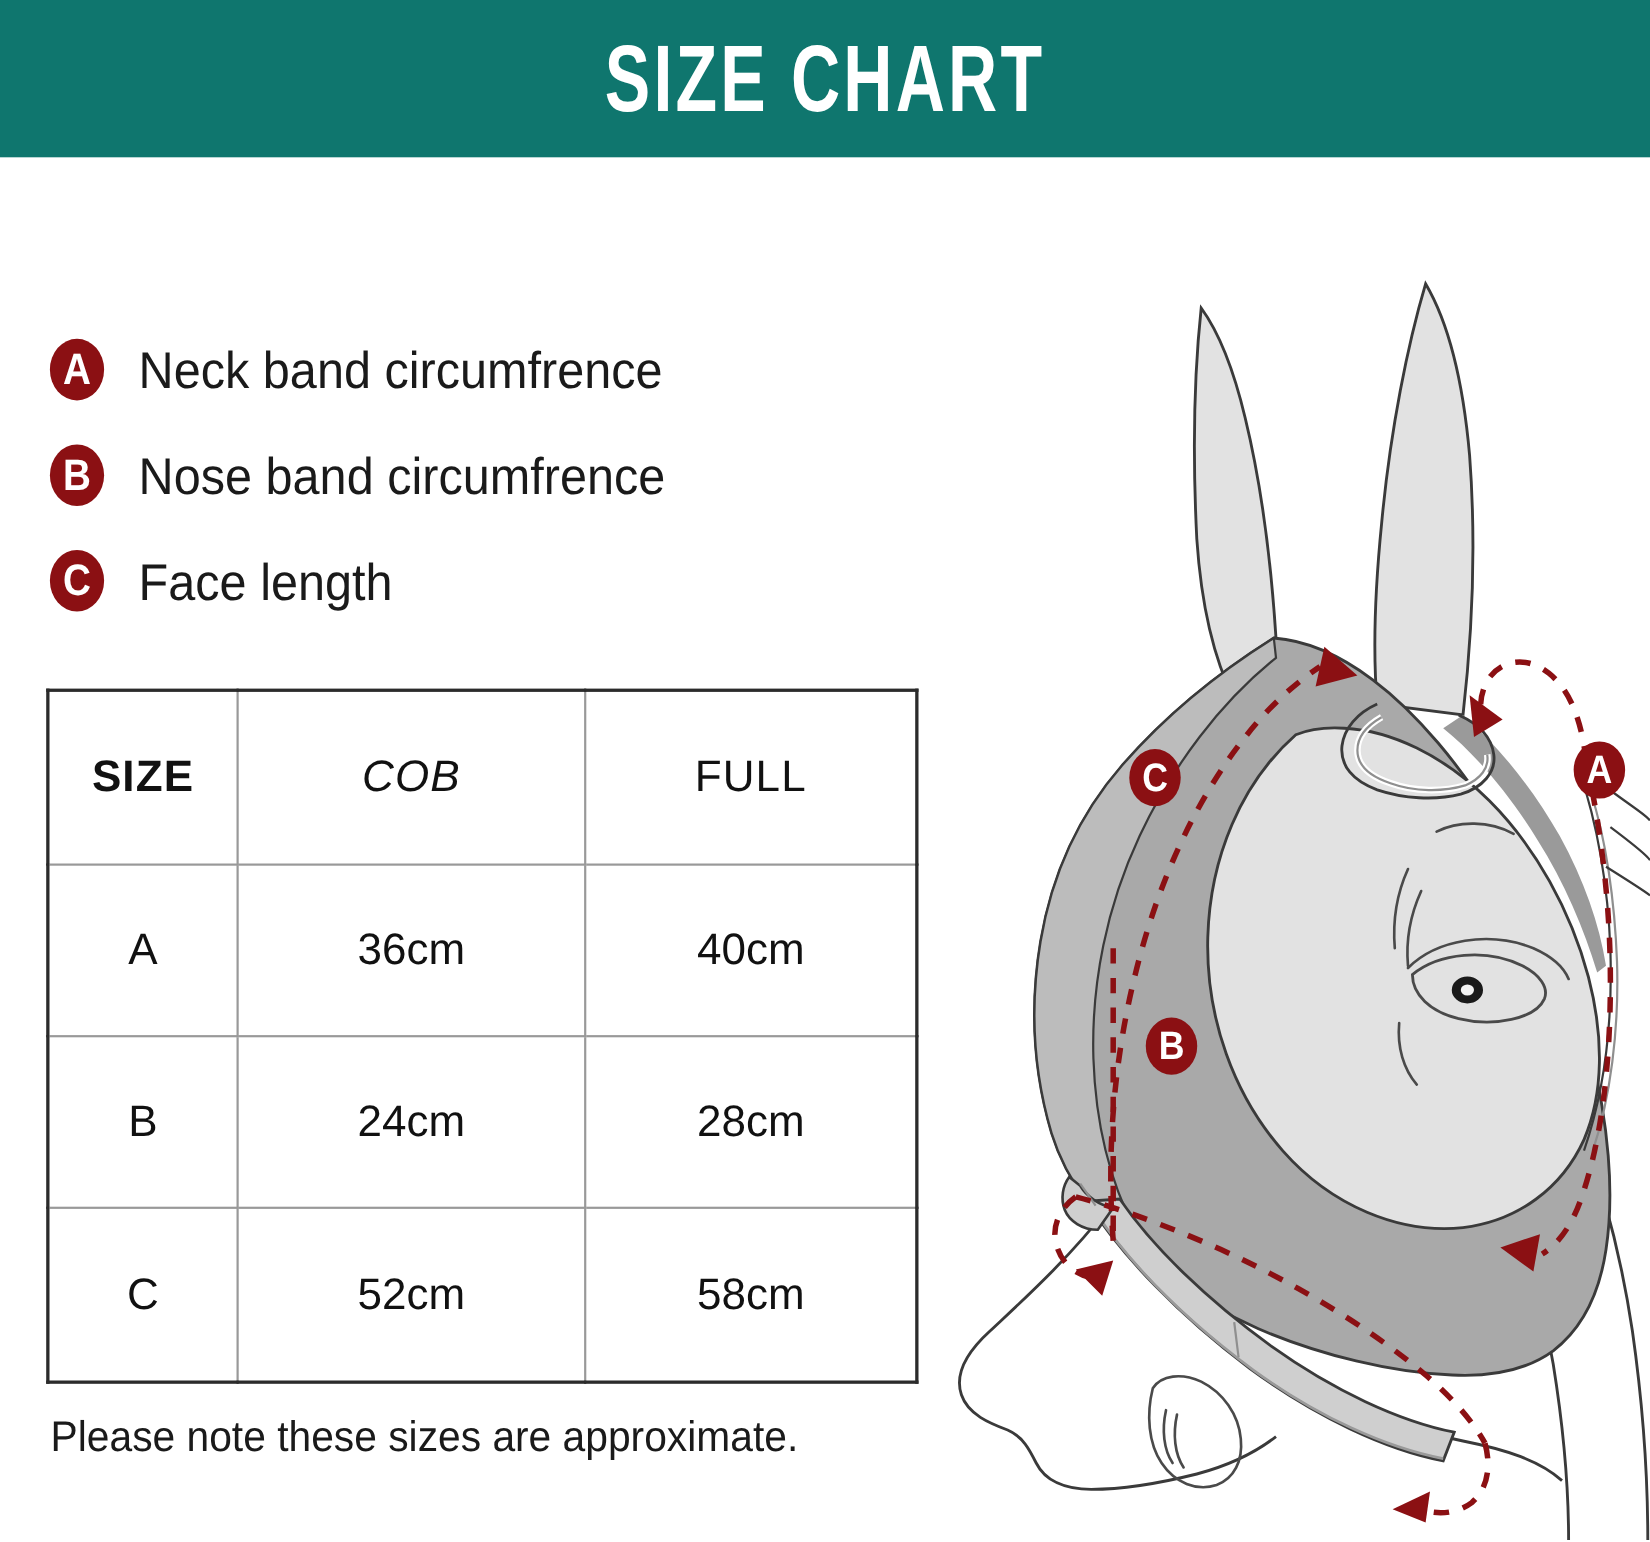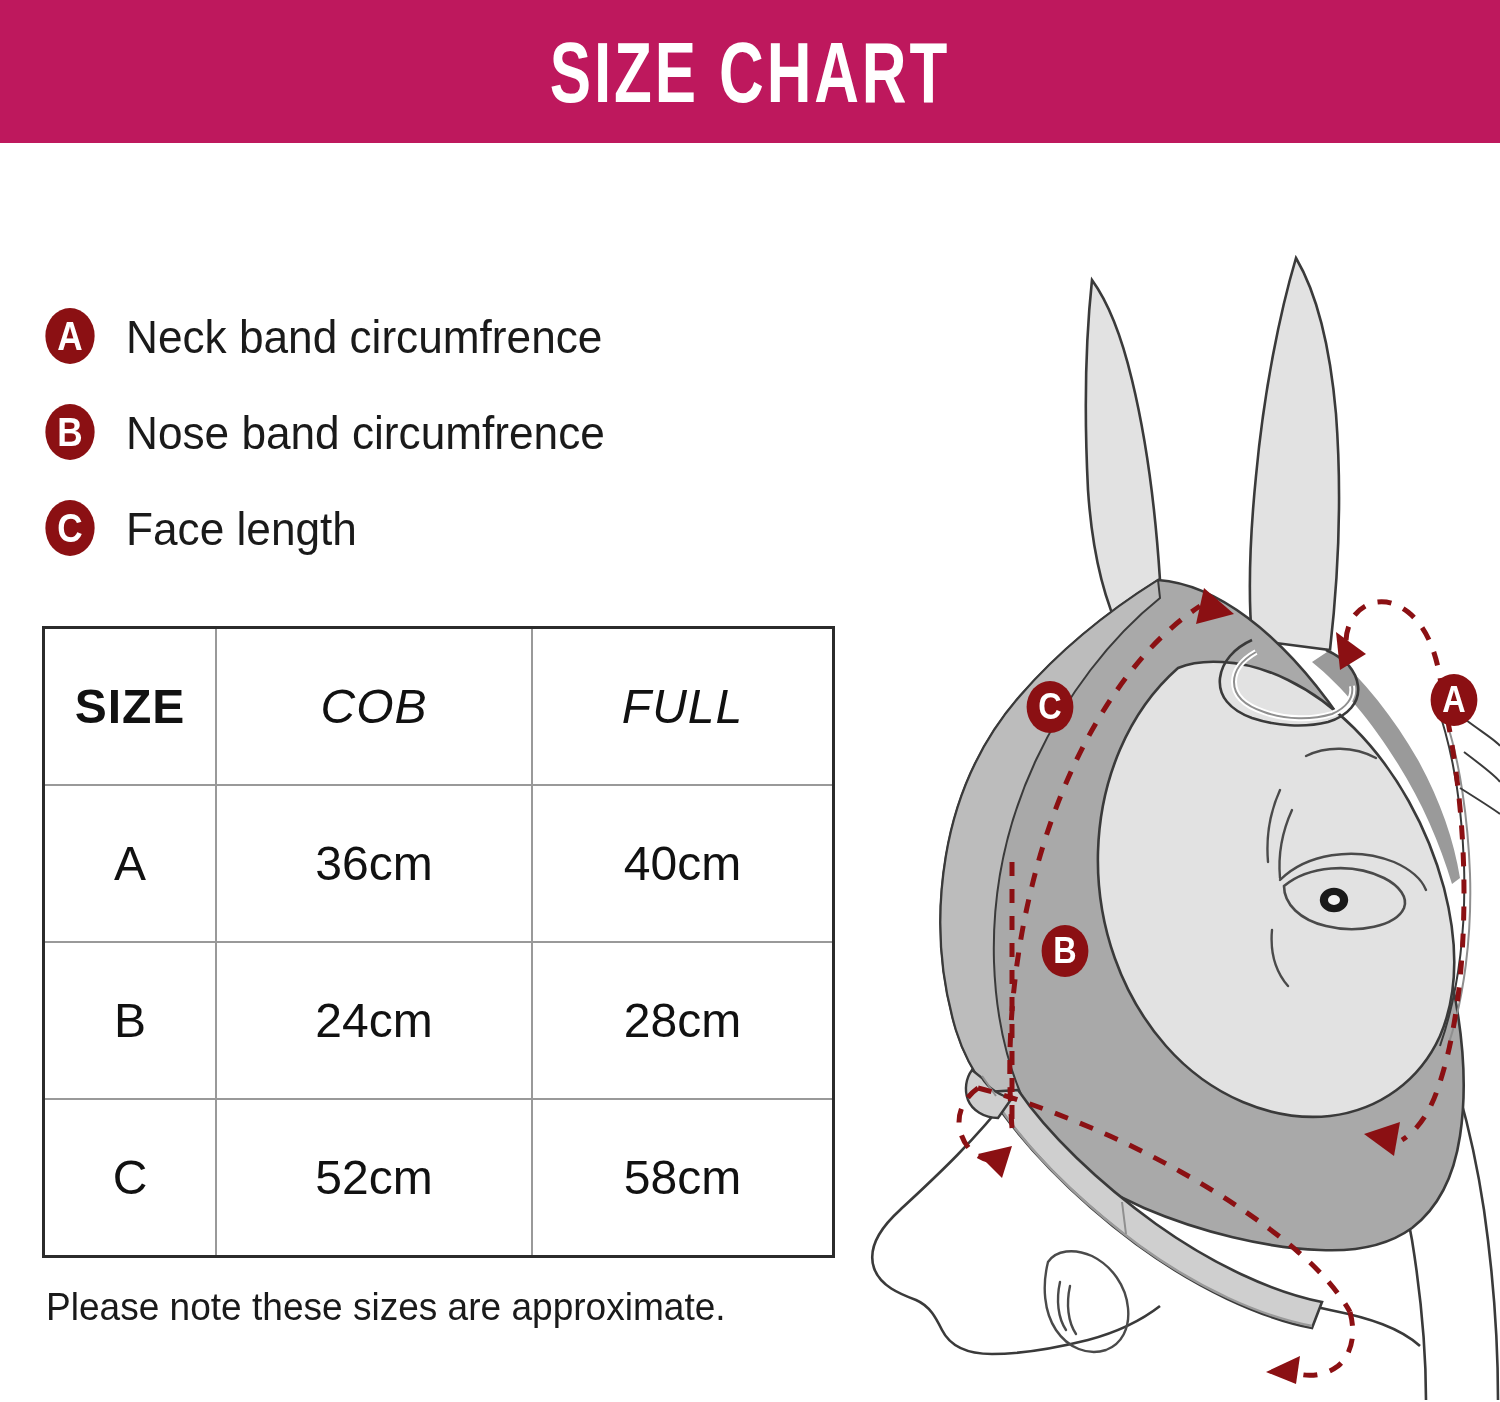--- a/index.html
+++ b/index.html
@@ -16,21 +16,21 @@
     color: #111111;
   }
 
   
   .header-bar {
     position: absolute;
     left: 0;
     top: 0;
     width: 1500px;
     height: 143px;
-    background: #be185d;
+    background: #0f766e;
     display: flex;
     align-items: center;
     justify-content: center;
   }
   .header-title {
     color: #ffffff;
     font-family: "Liberation Sans Narrow", "Liberation Sans", sans-serif;
     font-size: 86px;
     font-weight: 700;
     letter-spacing: 4px;
@@ -88,31 +88,31 @@
     border: 3px solid #2b2b2b;
     box-sizing: border-box;
     border-collapse: collapse;
     table-layout: fixed;
   }
   .size-table td {
     border: 2px solid #999999;
     text-align: center;
     vertical-align: middle;
     padding: 0;
-    font-size: 48px;
+    font-size: 40px;
     color: #111111;
     font-family: "Liberation Sans Narrow", "Liberation Sans", sans-serif;
   }
   .size-table tr:first-child td { border-top: none; }
   .size-table tr:last-child td { border-bottom: none; }
   .size-table td:first-child { border-left: none; }
   .size-table td:last-child { border-right: none; }
   .col-label { width: 170px; }
   .col-cob  { width: 314px; font-style: italic; }
-  .col-full { width: 299px; font-style: italic; }
+  .col-full { width: 299px; }
   .hdr-size {
     font-weight: 700;
     font-size: 54px;
     letter-spacing: 1px;
   }
   .hdr-cell {
     font-size: 54px;
     letter-spacing: 1px;
   }
   .row-key { font-size: 55px; }

